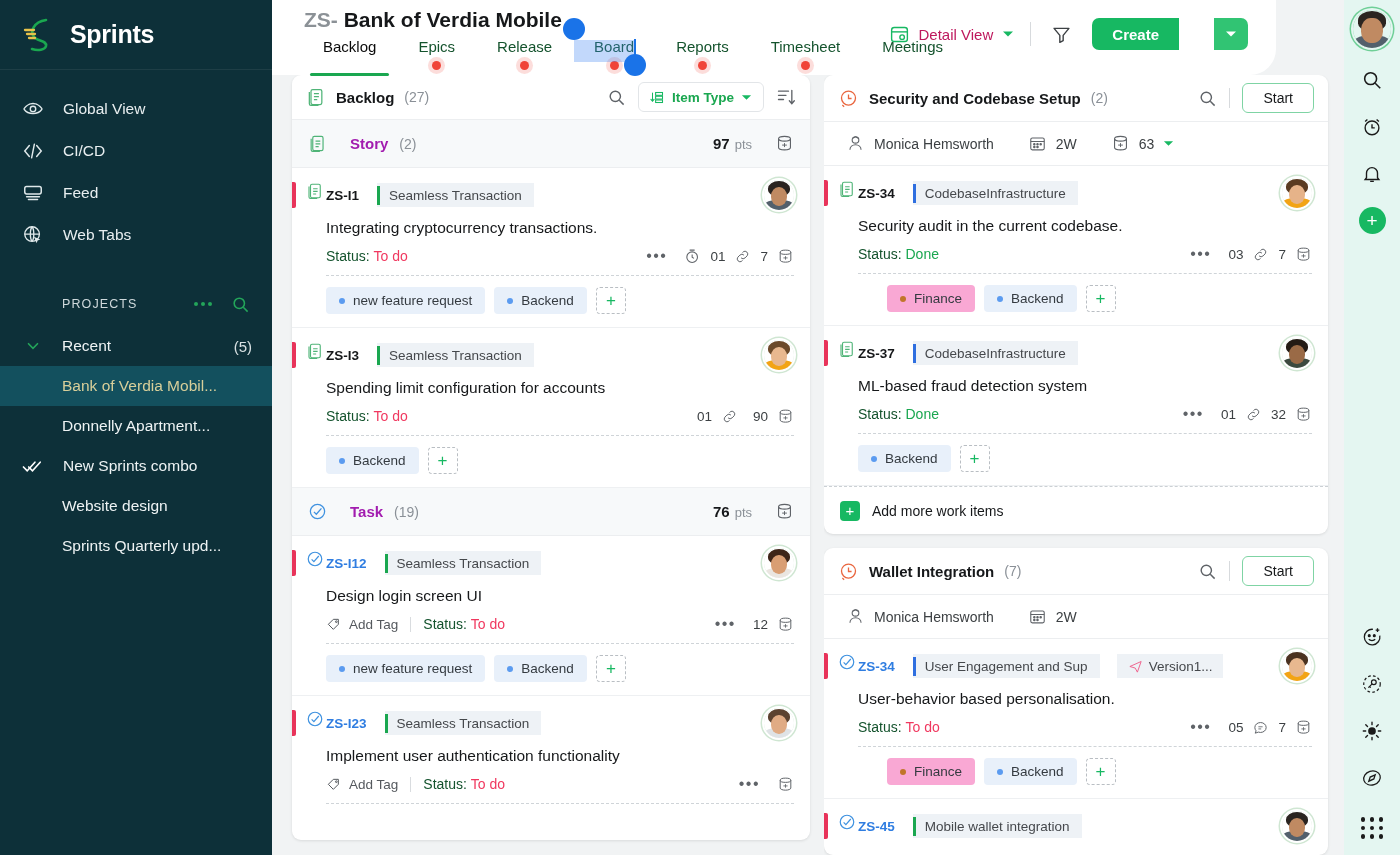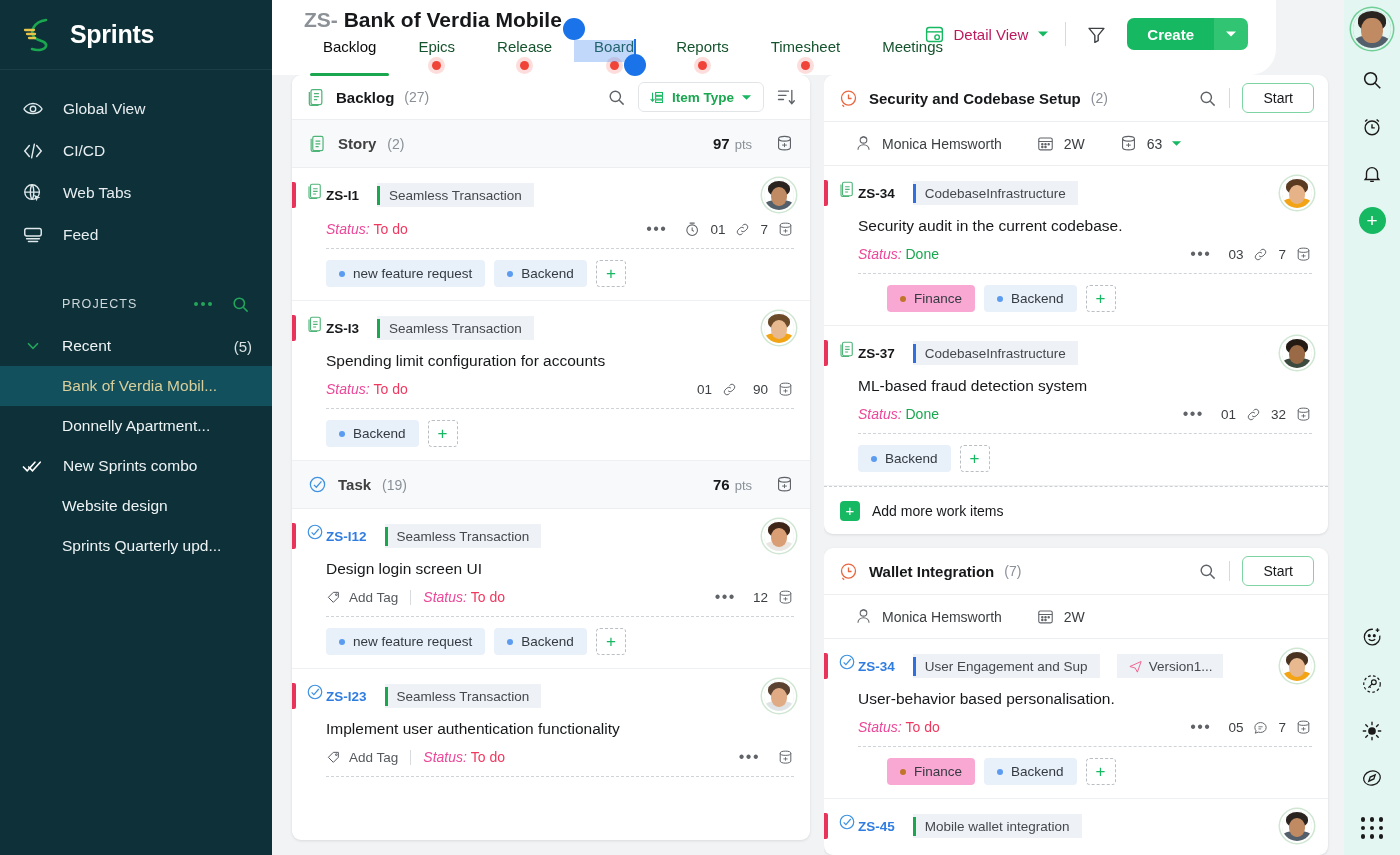--- a/index.html
+++ b/index.html
@@ -55,42 +55,42 @@
   .tab.active { color:#0a0a0a; }
   .tab.active .bar { position:absolute; bottom:-2px; left:8px; right:8px; height:3px; background:#1aa750; border-radius:2px; }
   .sel-hl { position:absolute; background:rgba(66,133,244,.32); }
   .sel-caret { position:absolute; width:2px; background:#1a73e8; }
   .sel-handle { position:absolute; width:22px; height:22px; border-radius:50%; background:#1a73e8; }
 
   .top-actions { position:absolute; right:96px; top:18px; display:flex; align-items:center; gap:0; }
   .detail-view { display:flex; align-items:center; gap:9px; font-size:15px; color:#be185d; padding-right:16px;}
   .vdiv { width:1px; height:24px; background:#d7dadd; }
   .filter-btn { padding:0 20px; display:flex; align-items:center; cursor:pointer; }
-  .create-btn { display:flex; height:32px; border-radius:7px; overflow:hidden; cursor:pointer; }
+  .create-btn { display:flex; height:32px; border-radius:7px; overflow:hidden; cursor:pointer;gap:35px; }
   .create-btn .lbl { background:#17b862; color:#fff; font-size:15px; font-weight:bold;
                      padding:0 20px; display:flex; align-items:center; }
   .create-btn .cav { background:#31c473; width:34px; display:flex; align-items:center; justify-content:center; }
 
   .boards { flex:1; display:flex; gap:14px; padding:0 0 0 20px; overflow:hidden; }
 
   
   .panel { background:#fff; border-radius:9px; box-shadow:0 1px 3px rgba(0,0,0,.10); overflow:hidden; }
   .panel-head { height:45px; display:flex; align-items:center; padding:0 14px; gap:10px;
                 border-bottom:1px solid #eceef0; }
   .panel-head .name { font-size:15px; font-weight:bold; color:#16181a; }
   .panel-head .count { font-size:14px; color:#8a9097; }
   .hd-right { margin-left:auto; display:flex; align-items:center; gap:12px; }
   .item-type { border:1px solid #e2e5e8; border-radius:6px; height:30px; display:flex;
                align-items:center; gap:7px; padding:0 11px; color:#1aa750; font-size:13.5px; font-weight:bold; }
 
   
   .backlog { flex:0 0 518px; display:flex; flex-direction:column; max-height:765px; }
   .grp-row { height:48px; background:#f7f9fa; display:flex; align-items:center; padding:0 16px; gap:11px;
              border-bottom:1px solid #eceef0; }
-  .grp-row .gname { font-size:15px; font-weight:bold; color:#404040; }
+  .grp-row .gname { font-size:15px; font-weight:bold; color:#a21caf;margin-left:12px; }
   .grp-row .gcount { font-size:14px; color:#8a9097; }
   .grp-row .pts { margin-left:auto; display:flex; align-items:baseline; gap:5px; }
   .grp-row .pts b { font-size:15px; color:#16181a; }
   .grp-row .pts span { font-size:13px; color:#8a9097; }
   .grp-row .dbic { margin-left:12px; display:flex; }
 
   .card { position:relative; padding:12px 16px 0 34px; border-bottom:1px solid #eef0f2; }
   .card:last-child { border-bottom:none; }
   .card .prio { position:absolute; left:0; top:14px; width:4px; height:26px; background:#e8335a; border-radius:0 2px 2px 0;}
   .card .typ { position:absolute; left:14px; top:14px; }
@@ -99,21 +99,21 @@
   .key.blue { color:#2f7de1; }
   .epic { display:flex; align-items:center; background:#eef2f6; height:24px; padding-right:12px; }
   .epic .barc { width:3px; height:19px; margin-right:9px; }
   .epic .etxt { font-size:13.5px; color:#45484c; }
   .version { display:flex; align-items:center; gap:6px; background:#eef2f6; height:24px; padding:0 11px; margin-left:8px;
              font-size:13.5px; color:#45484c; }
   .avatar { margin-left:auto; width:30px; height:30px; border-radius:50%; overflow:hidden; position:relative;
             box-shadow:0 0 0 2px #fff, 0 0 0 3.5px #cfe6d2; }
   .ttl2 { font-size:15.5px; color:#16181a; margin-top:9px; }
   .metarow { display:flex; align-items:center; margin-top:7px; height:24px; font-size:14px; color:#8a9097; }
-  .metarow .stat { color:#ec4899;font-style:italic; }
+  .metarow .stat { color:#14532d; }
   .todo { color:#f0385f; }
   .done { color:#1aa750; }
   .addtag { display:flex; align-items:center; gap:7px; color:#55595e; font-size:13.5px; }
   .mdiv { width:1px; height:15px; background:#d9dcdf; margin:0 12px; }
   .mright { margin-left:auto; display:flex; align-items:center; gap:9px; }
   .dots { letter-spacing:1.5px; color:#5f6368; font-size:16px; line-height:8px; padding-right:8px; }
   .num { font-size:13.5px; color:#3c4043; }
   .dashed { border-top:1px dashed #cfd4d8; margin-top:7px; }
   .tagrow { display:flex; align-items:center; gap:9px; padding:11px 0 13px 0; }
   .tag { height:27px; display:flex; align-items:center; gap:8px; padding:0 13px; border-radius:4px; font-size:13.5px; }
@@ -125,21 +125,21 @@
   .tagadd { width:30px; height:27px; border:1px dashed #b9bec3; border-radius:4px; display:flex;
             align-items:center; justify-content:center; color:#17b862; font-size:17px; }
 
   
   .rightcol { flex:1; display:flex; flex-direction:column; gap:14px; padding-right:16px; overflow:hidden; }
   .sprint-head { height:47px; display:flex; align-items:center; padding:0 14px; gap:10px; border-bottom:1px solid #eceef0;}
   .sprint-head .sname { font-size:15px; font-weight:bold; color:#16181a; }
   .sprint-head .scount { font-size:14px; color:#8a9097; }
   .start-btn { border:1px solid #7fd4a4; border-radius:6px; height:30px; padding:0 20px; display:flex;
                align-items:center; font-size:14px; color:#16181a; background:#fff; }
-  .sprint-meta { height:44px; display:flex; align-items:center; padding:0 30px; gap:0; border-bottom:1px solid #eceef0;}
+  .sprint-meta { height:44px; display:flex; align-items:center; padding:0 22px; gap:0; border-bottom:1px solid #eceef0;}
   .sm-item { display:flex; align-items:center; gap:9px; font-size:14px; color:#3c4043; margin-right:34px; }
   .addmore { border-top:1px dashed #cbd0d4; height:48px; display:flex; align-items:center; gap:12px; padding:0 16px; }
   .addsq { width:20px; height:20px; background:#17b862; border-radius:4px; color:#fff; display:flex;
            align-items:center; justify-content:center; font-size:15px; line-height:1; }
   .addmore .amtxt { font-size:14px; color:#16181a; }
 
   
   .rail { width:56px; flex:0 0 56px; background:#e4f6f1; display:flex; flex-direction:column;
           align-items:center; padding-top:10px; }
   .rail .ri { height:47px; display:flex; align-items:center; justify-content:center; cursor:pointer; width:56px; }
@@ -190,37 +190,37 @@
           <svg width="22" height="22" viewBox="0 0 24 24" fill="none" stroke="#dfe8ea" stroke-width="1.6" stroke-linecap="round">
             <path d="M8 6 3 12l5 6"></path>
               <path d="M16 6l5 6-5 6"></path>
               <path d="M13.5 4.5 10.5 19.5"></path>
             </svg>
         </span>
         <span>CI/CD</span>
       </div>
       <div class="nav-item">
         <span class="ic">
+          <svg width="22" height="22" viewBox="0 0 24 24" fill="none" stroke="#dfe8ea" stroke-width="1.6" stroke-linecap="round">
+            <rect x="3" y="5" width="18" height="8" rx="2"></rect>
+              <path d="M5 16h14"></path>
+              <path d="M7 19h10"></path>
+            </svg>
+        </span>
+        <span>Feed</span>
+      </div>
+      <div class="nav-item">
+        <span class="ic">
           <svg width="22" height="22" viewBox="0 0 24 24" fill="none" stroke="#dfe8ea" stroke-width="1.5">
             <circle cx="11" cy="11" r="8"></circle>
               <path d="M3 11h16M11 3c2.5 3 2.5 13 0 16M11 3c-2.5 3-2.5 13 0 16"></path>
             <path d="M13 14l7 3-3 1-1 3z" fill="#dfe8ea" stroke="none"></path>
             </svg>
         </span>
         <span>Web Tabs</span>
-      </div>
-      <div class="nav-item">
-        <span class="ic">
-          <svg width="22" height="22" viewBox="0 0 24 24" fill="none" stroke="#dfe8ea" stroke-width="1.6" stroke-linecap="round">
-            <rect x="3" y="5" width="18" height="8" rx="2"></rect>
-              <path d="M5 16h14"></path>
-              <path d="M7 19h10"></path>
-            </svg>
-        </span>
-        <span>Feed</span>
       </div>
     </div>
 
     <div class="section-head">
       <span class="ttl">PROJECTS</span>
       <span class="act">
         <span>
           <svg width="20" height="6" viewBox="0 0 20 6">
               <circle cx="3" cy="3" r="2" fill="#23a55a"></circle>
           <circle cx="10" cy="3" r="2" fill="#23a55a"></circle>
@@ -434,20 +434,21 @@
               <span class="etxt">Seamless Transaction</span>
             </span>
             <span class="avatar">
               <span class="face">
                   <i class="body" style="background:#53606c"></i>
                 <i class="hair" style="background:#2a2420"></i>
                   <i class="skin" style="background:#c08a62"></i>
                 </span>
             </span>
           </div>
+          <div class="ttl2">Integrating cryptocurrency transactions.</div>
           <div class="metarow">
             <span class="stat">Status:</span>&nbsp;
             <span class="todo">To do</span>
             <span class="mright">
               <span class="dots">•••</span>
               <span>
                 <svg width="17" height="17" viewBox="0 0 24 24" fill="none" stroke="#5f6368" stroke-width="1.5">
                   <circle cx="11.5" cy="13" r="7.5"></circle>
                     <path d="M11.5 9v4l2.5 1.6"></path>
                     <path d="M8 3h7"></path>

